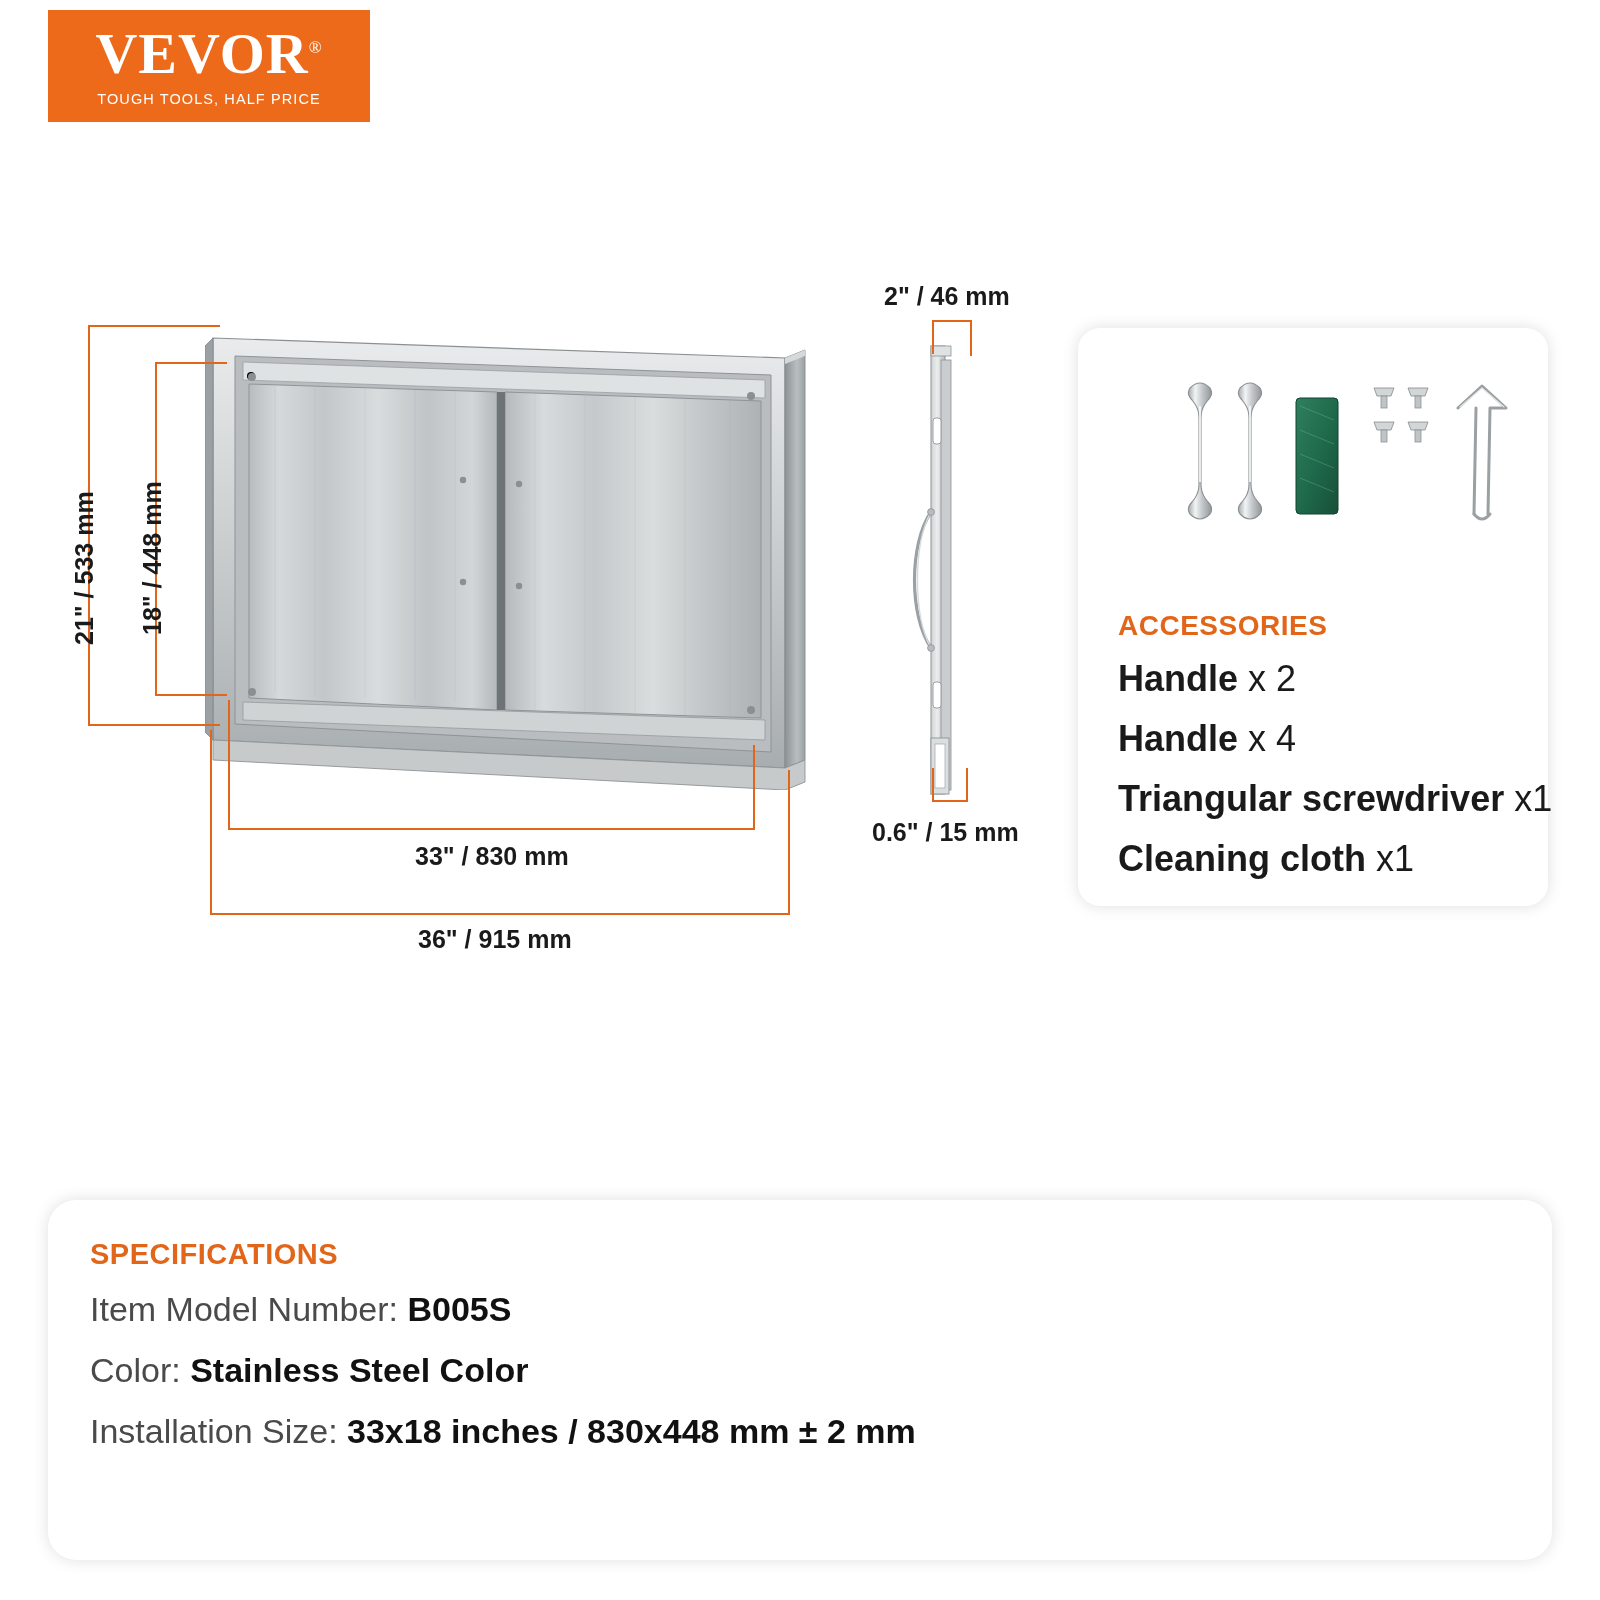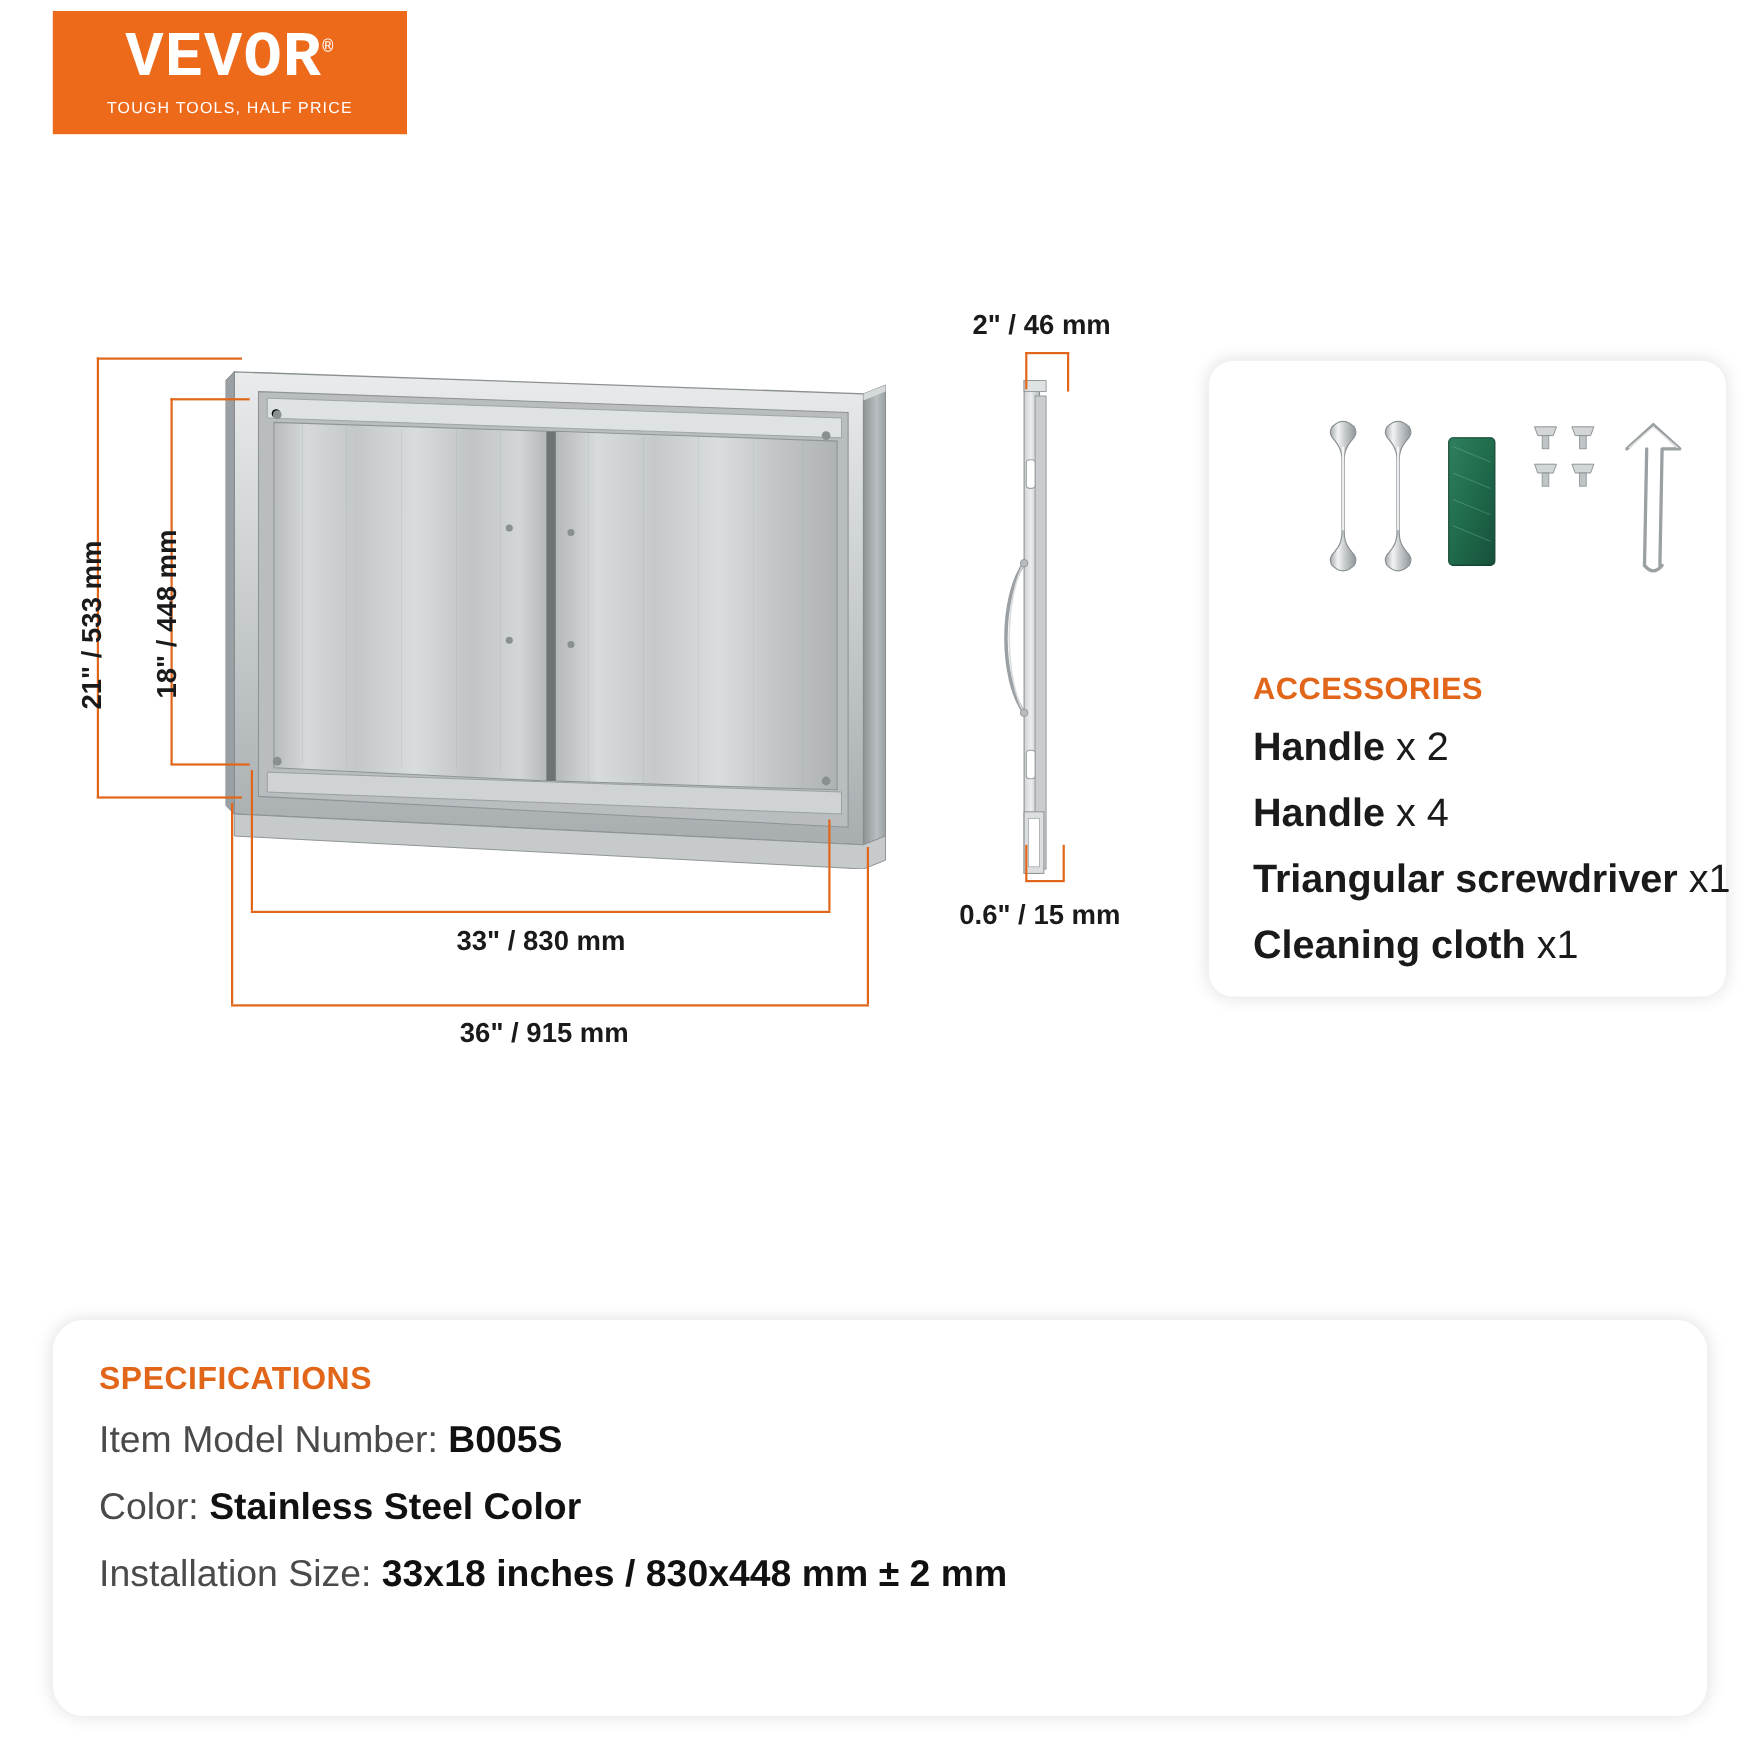--- a/index.html
+++ b/index.html
@@ -27,21 +27,21 @@
     align-items: center;
     justify-content: center;
   }
   .logo-word {
     font-size: 58px;
     font-weight: bold;
     color: #ffffff;
     letter-spacing: 1px;
     line-height: 1;
     position: relative;
-    font-family: Liberation Mono, monospace;
+    font-family: Liberation Serif, serif;
   }
   .logo-reg {
     font-size: 17px;
     vertical-align: super;
     font-weight: normal;
   }
   .logo-tag {
     font-size: 14.5px;
     color: #ffffff;
     letter-spacing: 1.1px;
@@ -89,21 +89,20 @@
   
   #accessories-card {
     position: absolute;
     left: 1078px;
     top: 328px;
     width: 470px;
     height: 578px;
     background: #ffffff;
     border-radius: 22px;
     box-shadow: 0 0 16px rgba(0,0,0,0.13);
-    margin-left: 21px;
   }
   .acc-title {
     position: absolute;
     left: 40px;
     top: 282px;
     font-size: 28px;
     font-weight: bold;
     color: #E2661A;
     letter-spacing: 0.5px;
   }

